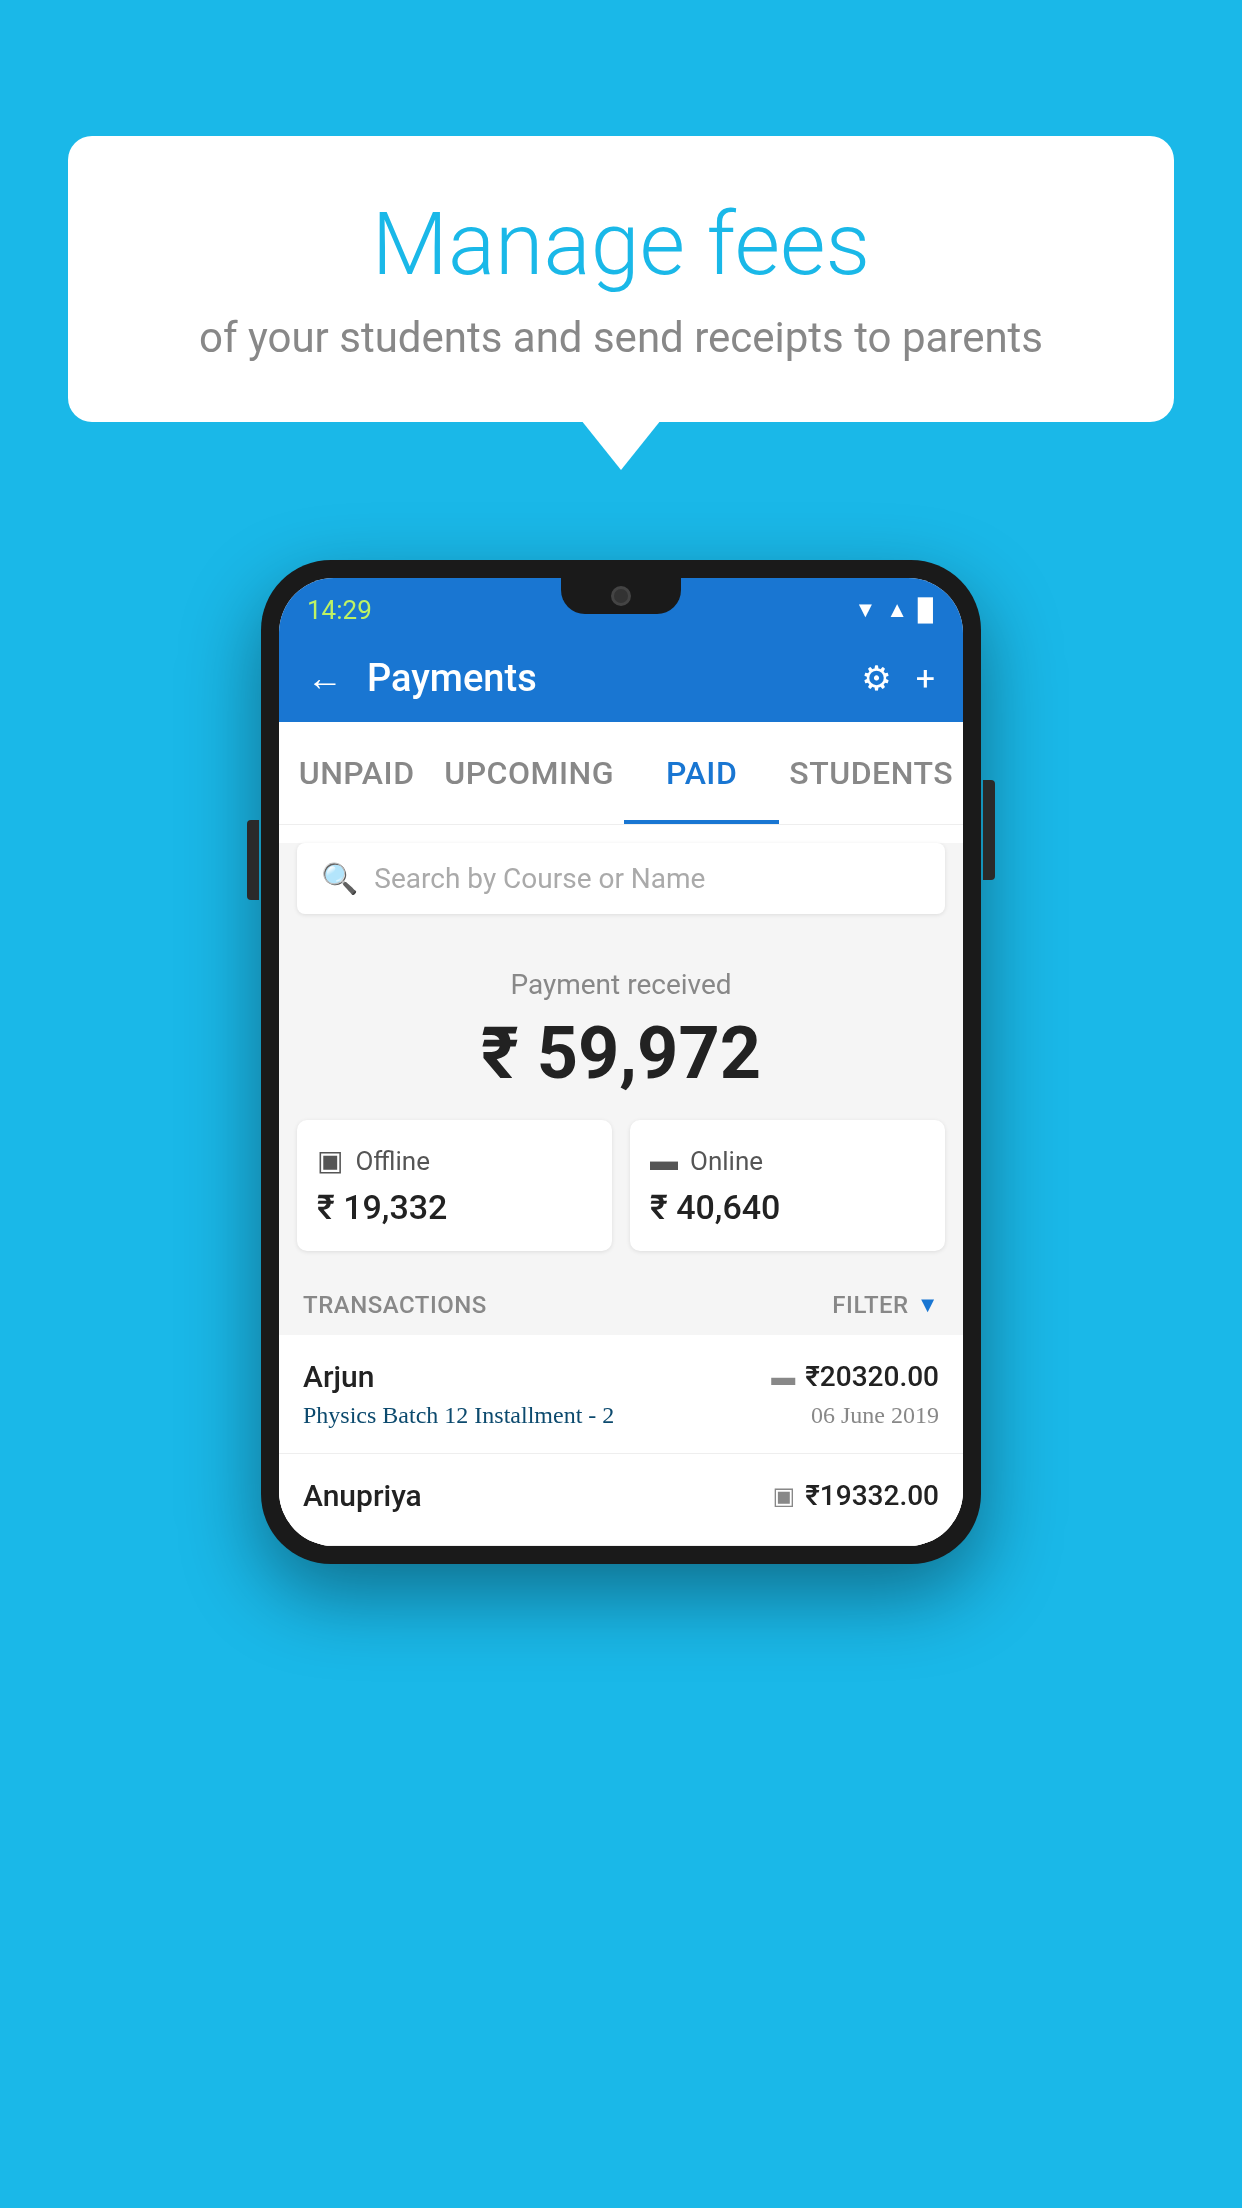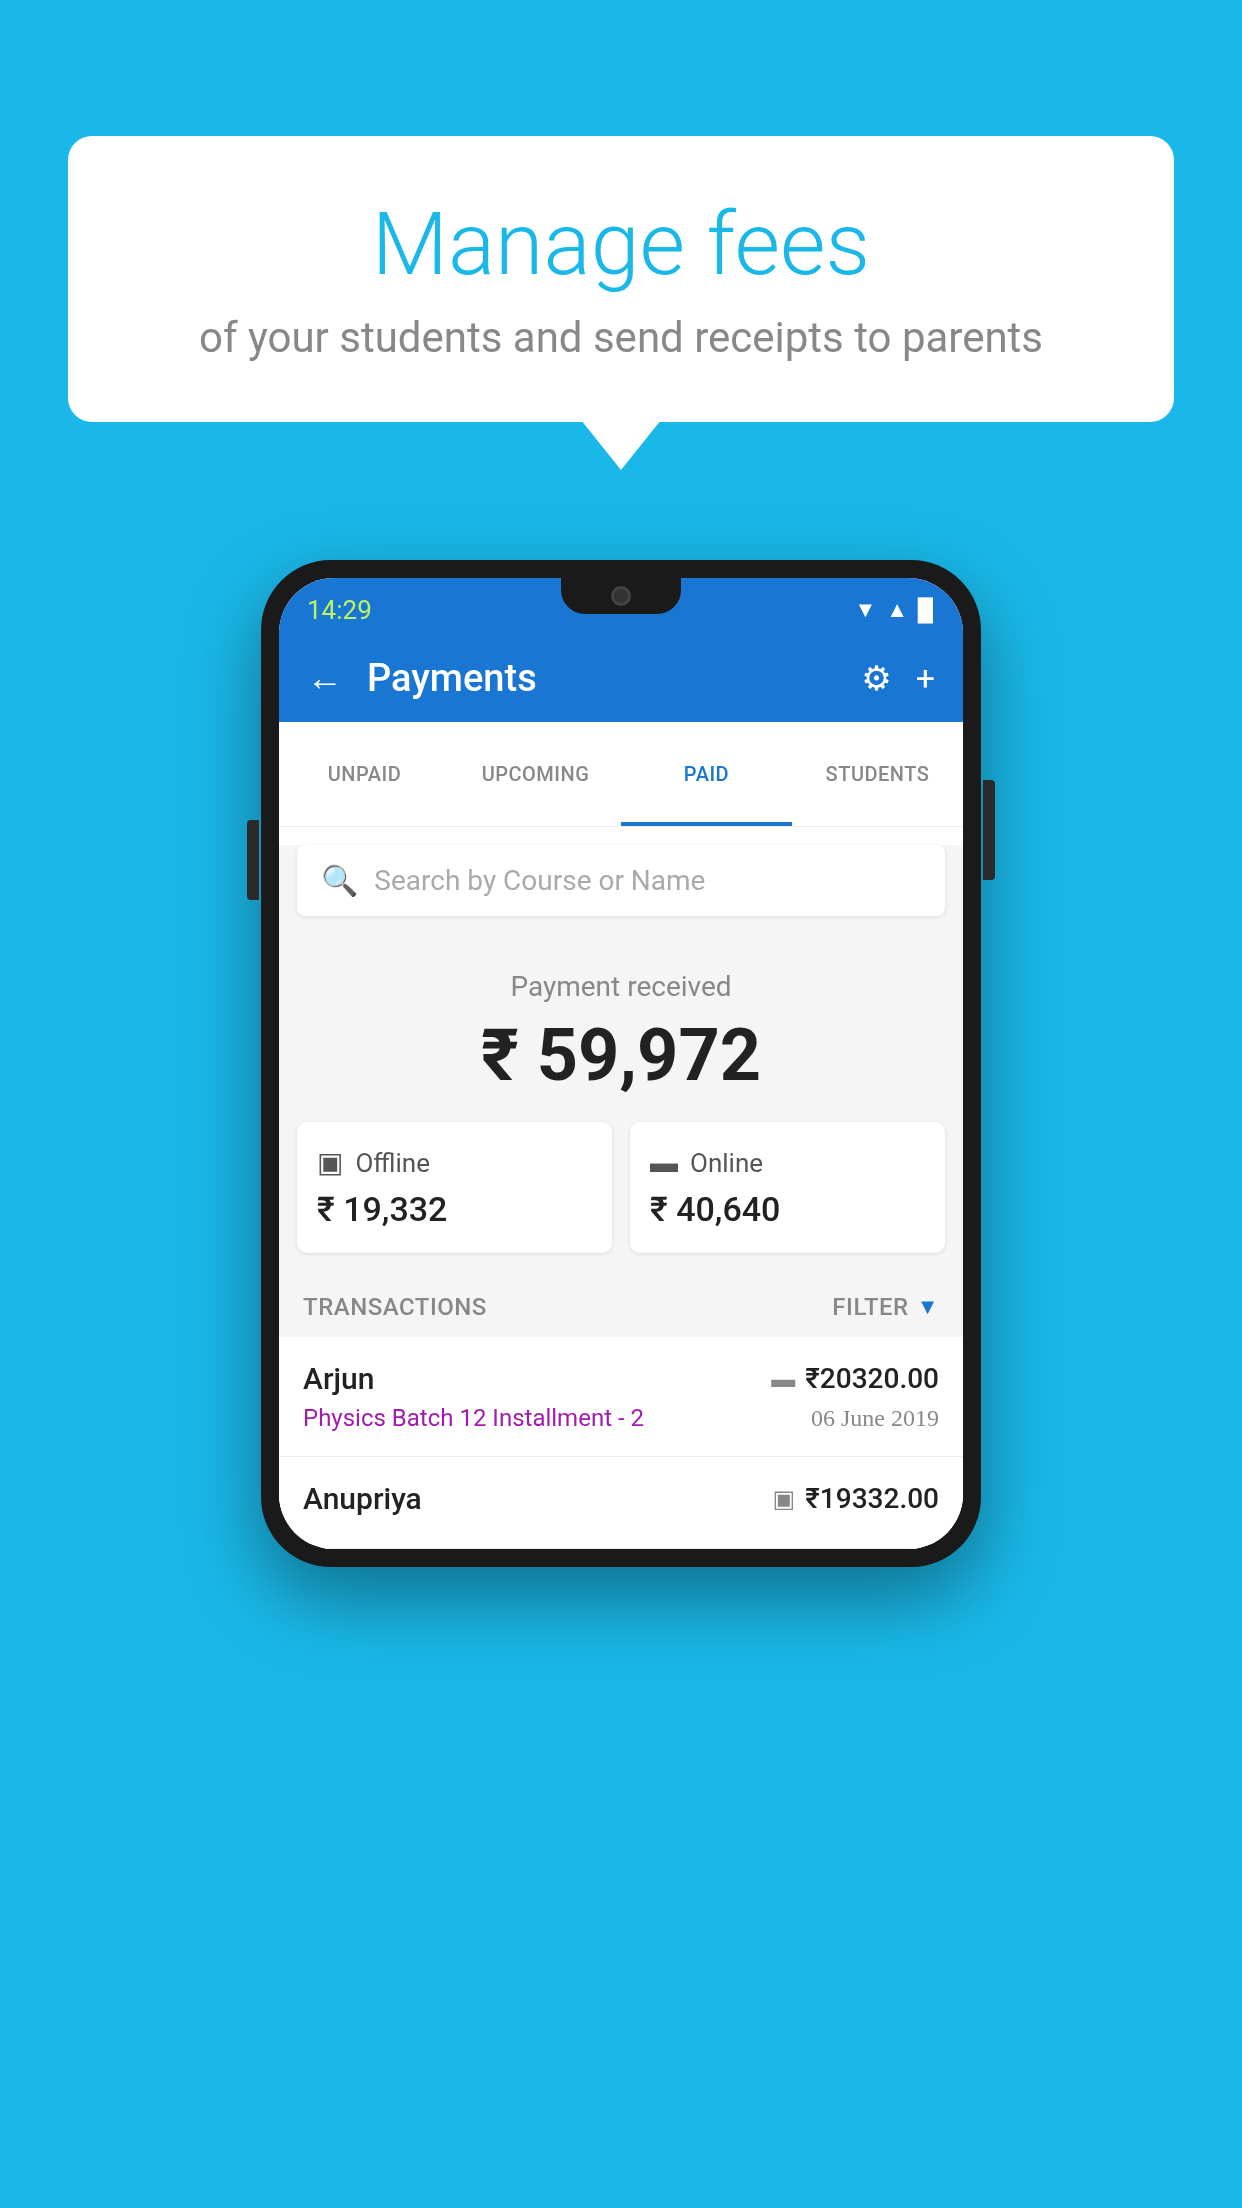--- a/index.html
+++ b/index.html
@@ -197,22 +197,22 @@
     
     .tabs {
       background: white;
       display: flex;
       border-bottom: 1px solid #eee;
     }
 
     .tab {
       flex: 1;
       text-align: center;
-      padding: 40px 10px;
-      font-size: 20px;
+      padding: 32px 10px;
+      font-size: 32px;
       font-weight: 500;
       color: #888;
       cursor: pointer;
       position: relative;
       letter-spacing: 0.5px;
     }
 
     .tab.active {
       color: #1976d2;
     }
@@ -373,21 +373,22 @@
     }
 
     .transaction-row2 {
       display: flex;
       justify-content: space-between;
       align-items: center;
     }
 
     .transaction-course {
       font-size: 24px;
-      color: #a21caf;
+      color: #0c4a6e;
+      font-family: Liberation Serif, serif;
     }
 
     .transaction-date {
       font-size: 24px;
       color: #888;
       font-family: Liberation Serif, serif;
     }
 
     .online-card-icon {
       font-size: 24px;

